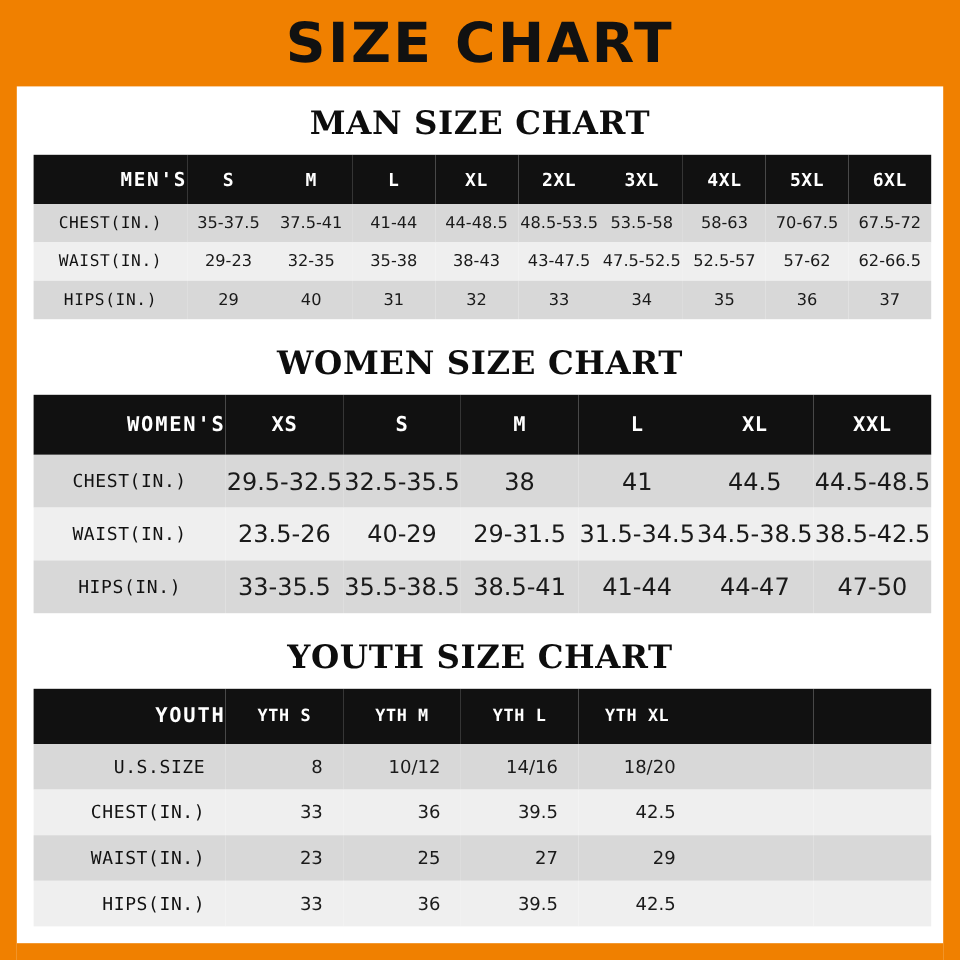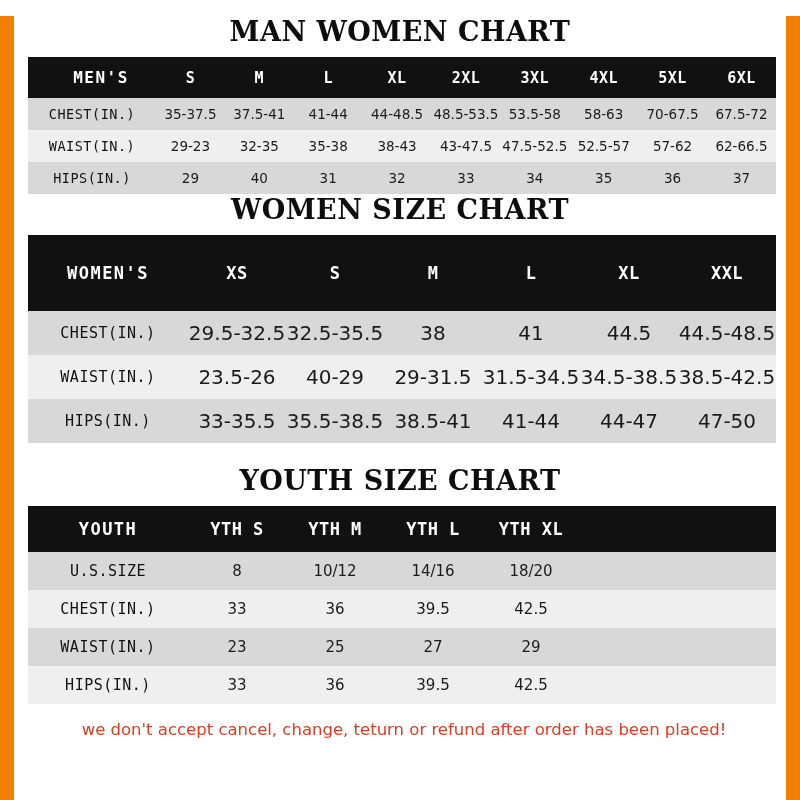--- a/index.html
+++ b/index.html
@@ -44,41 +44,41 @@
   }
   .section-title {
     text-align: center;
     font-family: "DejaVu Serif", serif;
     font-weight: bold;
     font-size: 27px;
     color: #0d0d0d;
     letter-spacing: 0.5px;
   }
   .s1-title { margin-top: 16px; }
-  .s2-title { }
+  .s2-title { margin-top: 22px; }
   .s3-title { margin-top: 22px; }
 
   table.size-table {
     width: 748px;
     margin: 10px auto 0 auto;
     border-collapse: collapse;
     table-layout: fixed;
   }
   table.size-table thead th {
     background: #111111;
     color: #ffffff;
     font-family: "DejaVu Sans Mono", monospace;
     font-weight: bold;
     font-size: 15px;
     padding: 11px 0;
     text-align: center;
     letter-spacing: 0.5px;
   }
   table.size-table thead th.rowhead {
-    text-align: center;
+    text-align: right;
     padding-left: 18px;
     font-size: 16px;
     letter-spacing: 1.5px;
   }
   table.size-table tbody td {
     font-family: "DejaVu Sans", sans-serif;
     font-size: 13.5px;
     color: #1a1a1a;
     padding: 8px 0;
     text-align: center;
@@ -87,28 +87,28 @@
     font-family: "DejaVu Sans Mono", monospace;
     font-size: 13.5px;
     letter-spacing: 0.5px;
     text-align: center;
     color: #111111;
   }
   table.size-table tbody tr.odd td { background: #d8d8d8; }
   table.size-table tbody tr.even td { background: #efefef; }
 
   
-  #women-table thead th { font-size: 17px; padding: 28px 0; }
+  #women-table thead th { font-size: 17px; padding: 15px 0; }
   #women-table thead th.rowhead { font-size: 17px; }
   #women-table tbody td { font-size: 20px; padding: 10px 0; }
   #women-table tbody td.rowhead { font-size: 15px; }
 
-  #youth-table thead th { font-size: 17px; padding: 13px 0; }
+  #youth-table thead th { font-size: 14px; padding: 13px 0; }
   #youth-table thead th.rowhead { font-size: 17px; }
-  #youth-table tbody td { font-size: 15px; padding: 10px 0; }
+  #youth-table tbody td { font-size: 15px; padding: 10px 17px; text-align: right; }
   #youth-table tbody td.rowhead { font-size: 15px; }
 
   .footer-note {
     margin: 14px auto 0 auto;
     width: 752px;
     text-align: center;
     color: #E23A1E;
     font-family: "DejaVu Sans", sans-serif;
     font-size: 16.5px;
     line-height: 1.5;
@@ -121,24 +121,27 @@
     bottom: 0;
     height: 14px;
     background: #F08000;
   }
 </style>
 </head>
 <body>
 
 <div class="page">
 
+  <div class="header-band">
+    <div class="header-title">SIZE CHART</div>
+  </div>
 
   <div class="content">
 
-    <div class="section-title s1-title">MAN WOMEN CHART</div>
+    <div class="section-title s1-title">MAN SIZE CHART</div>
     <table class="size-table" id="men-table">
       <thead>
         <tr>
           <th class="rowhead" style="width:128px">MEN'S</th>
           <th>S</th>
           <th>M</th>
           <th>L</th>
           <th>XL</th>
           <th>2XL</th>
           <th>3XL</th>

